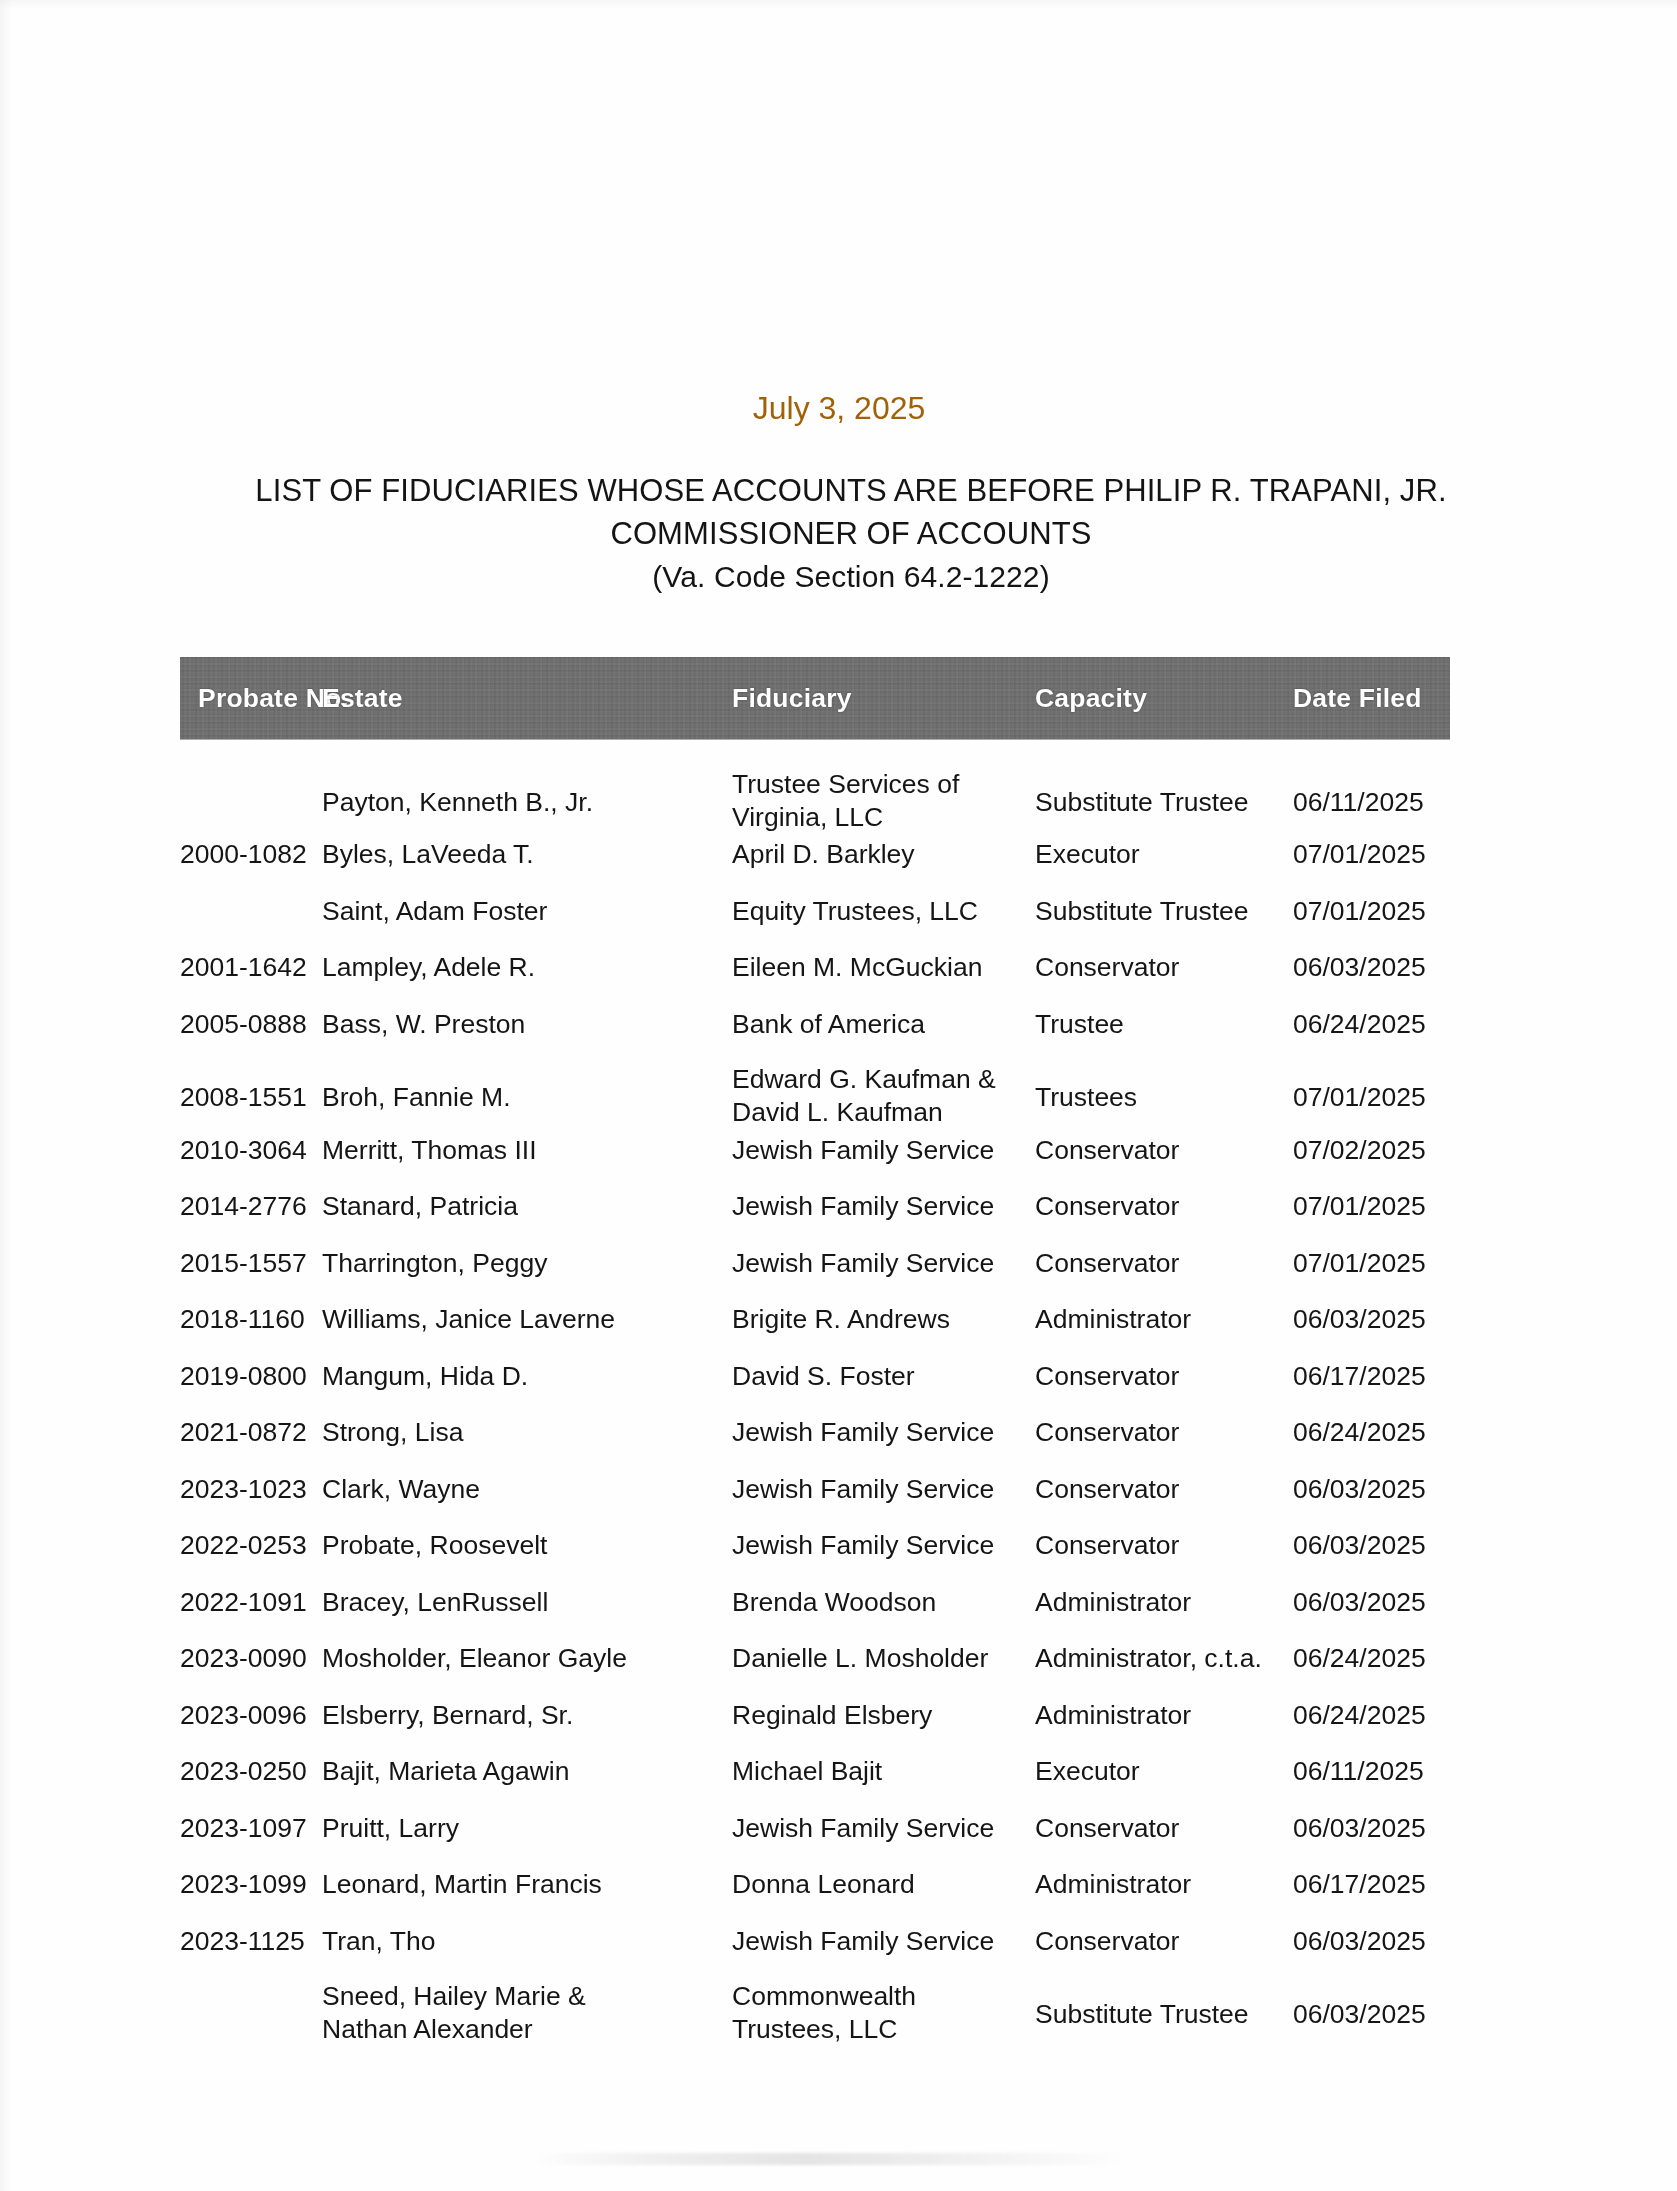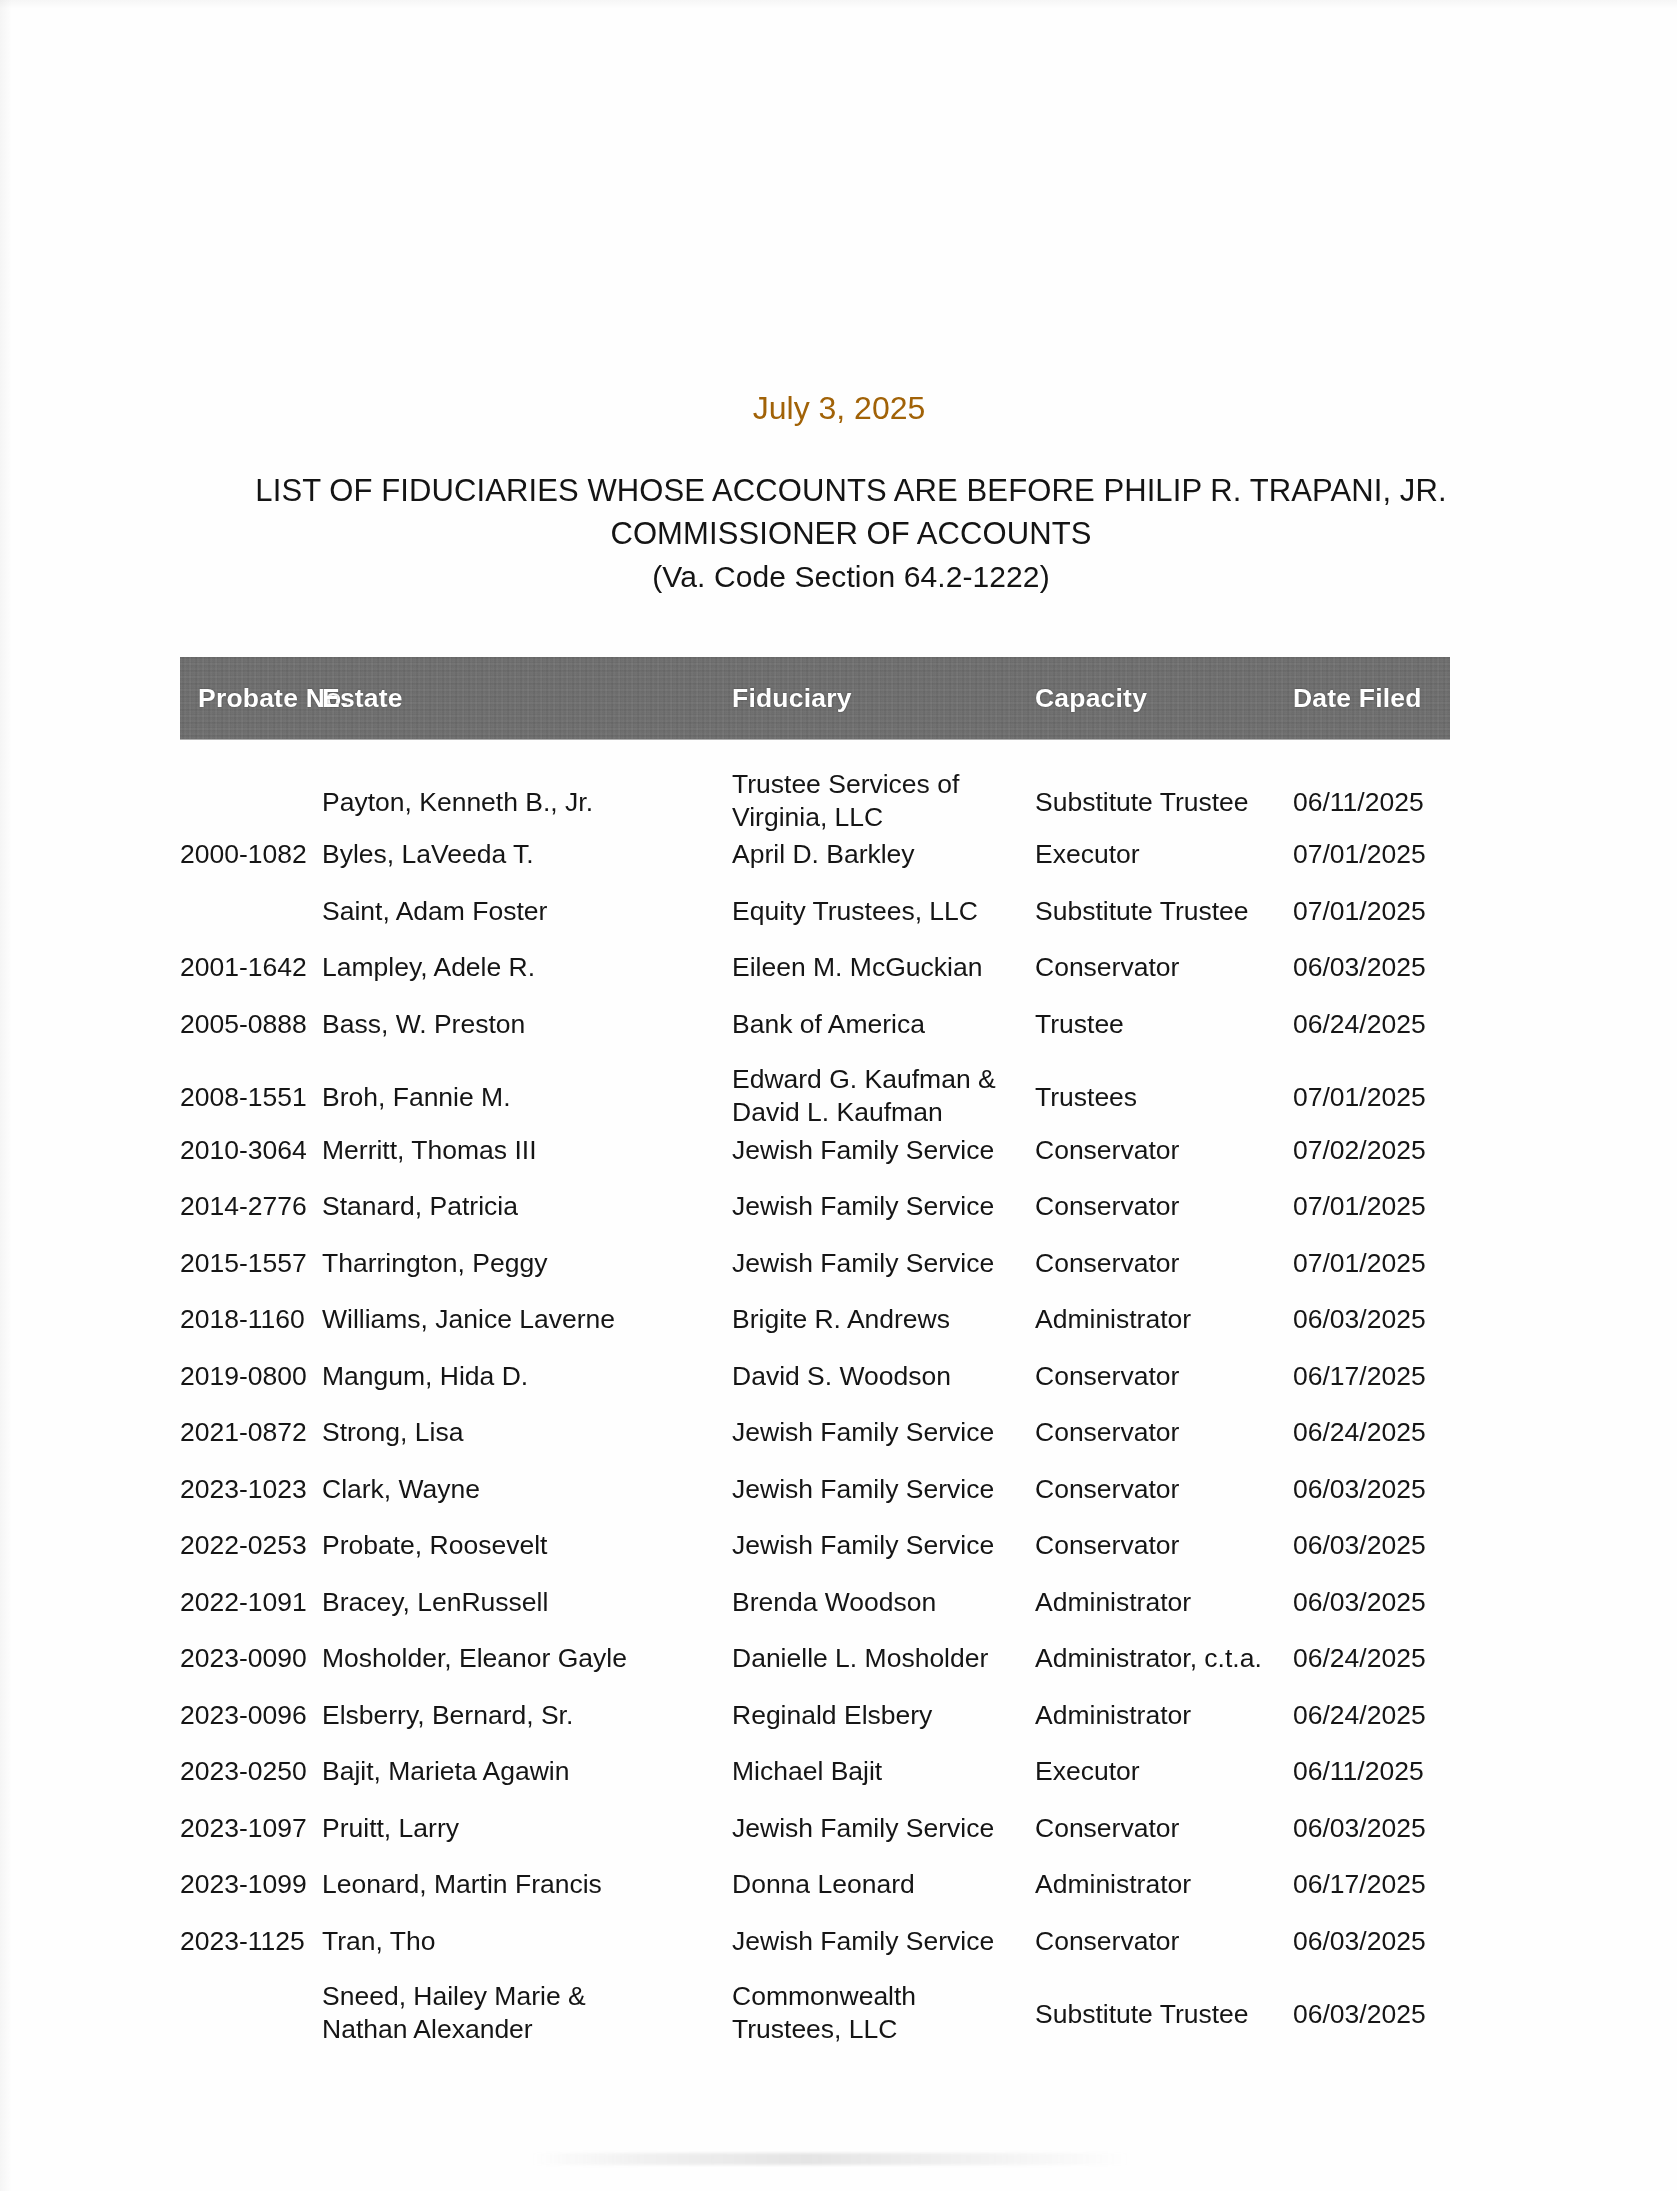--- a/index.html
+++ b/index.html
@@ -258,21 +258,21 @@
         <div class="row" style="top: 563px;">
           <div class="cell c-probate">2018-1160</div>
           <div class="cell c-estate">Williams, Janice Laverne</div>
           <div class="cell c-fid">Brigite R. Andrews</div>
           <div class="cell c-cap">Administrator</div>
           <div class="cell c-date">06/03/2025</div>
         </div>
         <div class="row" style="top: 620px;">
           <div class="cell c-probate">2019-0800</div>
           <div class="cell c-estate">Mangum, Hida D.</div>
-          <div class="cell c-fid">David S. Woodson</div>
+          <div class="cell c-fid">David S. Foster</div>
           <div class="cell c-cap">Conservator</div>
           <div class="cell c-date">06/17/2025</div>
         </div>
         <div class="row" style="top: 676px;">
           <div class="cell c-probate">2021-0872</div>
           <div class="cell c-estate">Strong, Lisa</div>
           <div class="cell c-fid">Jewish Family Service</div>
           <div class="cell c-cap">Conservator</div>
           <div class="cell c-date">06/24/2025</div>
         </div>

